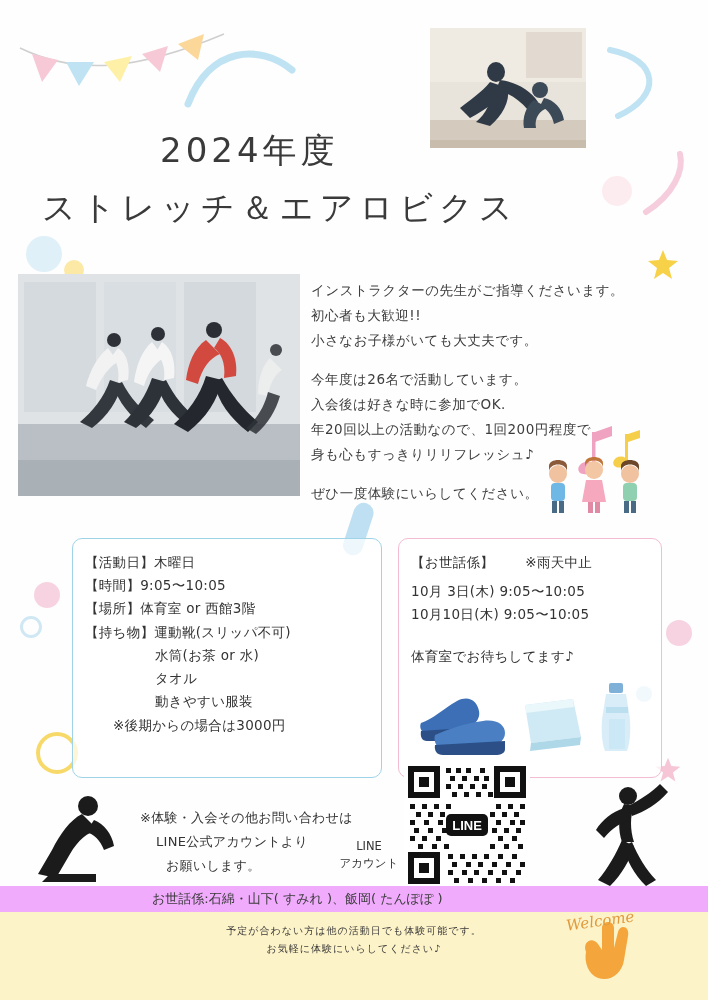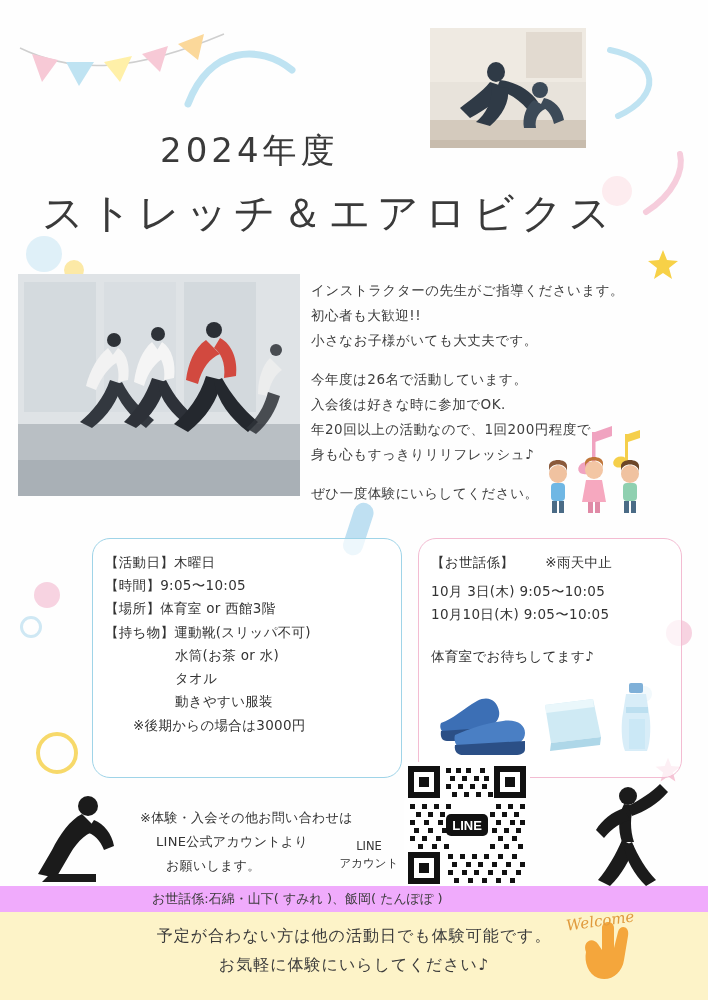--- a/index.html
+++ b/index.html
@@ -51,21 +51,21 @@
     font-size: 34px;
     letter-spacing: 4px;
     color: #3a3a3a;
     font-family: "DejaVu Sans", sans-serif;
     font-weight: 500;
   }
   .title-main {
     position: absolute;
     left: 42px;
     top: 186px;
-    font-size: 41px;
+    font-size: 33px;
     letter-spacing: 6px;
     color: #3a3a3a;
     font-family: "DejaVu Sans", sans-serif;
     font-weight: 500;
     white-space: nowrap;
   }
 
   
   .photo-top {
     position: absolute;
@@ -96,23 +96,22 @@
     line-height: 1.85;
     color: #3d3d3d;
     font-family: "DejaVu Sans", sans-serif;
     letter-spacing: 0.5px;
   }
   .intro p { margin: 0 0 14px 0; }
 
   
   .box {
     position: absolute;
-    border-radius: 18px;
+    border-radius: 10px;
     background: rgba(255,255,255,0.72);
-    margin-left: 20px;
   }
   .box-left {
     left: 72px;
     top: 538px;
     width: 308px;
     height: 238px;
     border: 1.6px solid #9fd4e8;
   }
   .box-right {
     left: 398px;
@@ -199,21 +198,21 @@
     width: 708px;
     height: 88px;
     background: #fdf3c8;
   }
   .footer-text {
     position: absolute;
     left: 0;
     top: 922px;
     width: 708px;
     text-align: center;
-    font-size: 16px;
+    font-size: 10px;
     line-height: 1.8;
     color: #3a3a3a;
     font-family: "DejaVu Sans", sans-serif;
     letter-spacing: 1px;
   }
 
   
   .silhouette {
     position: absolute;
     pointer-events: none;

